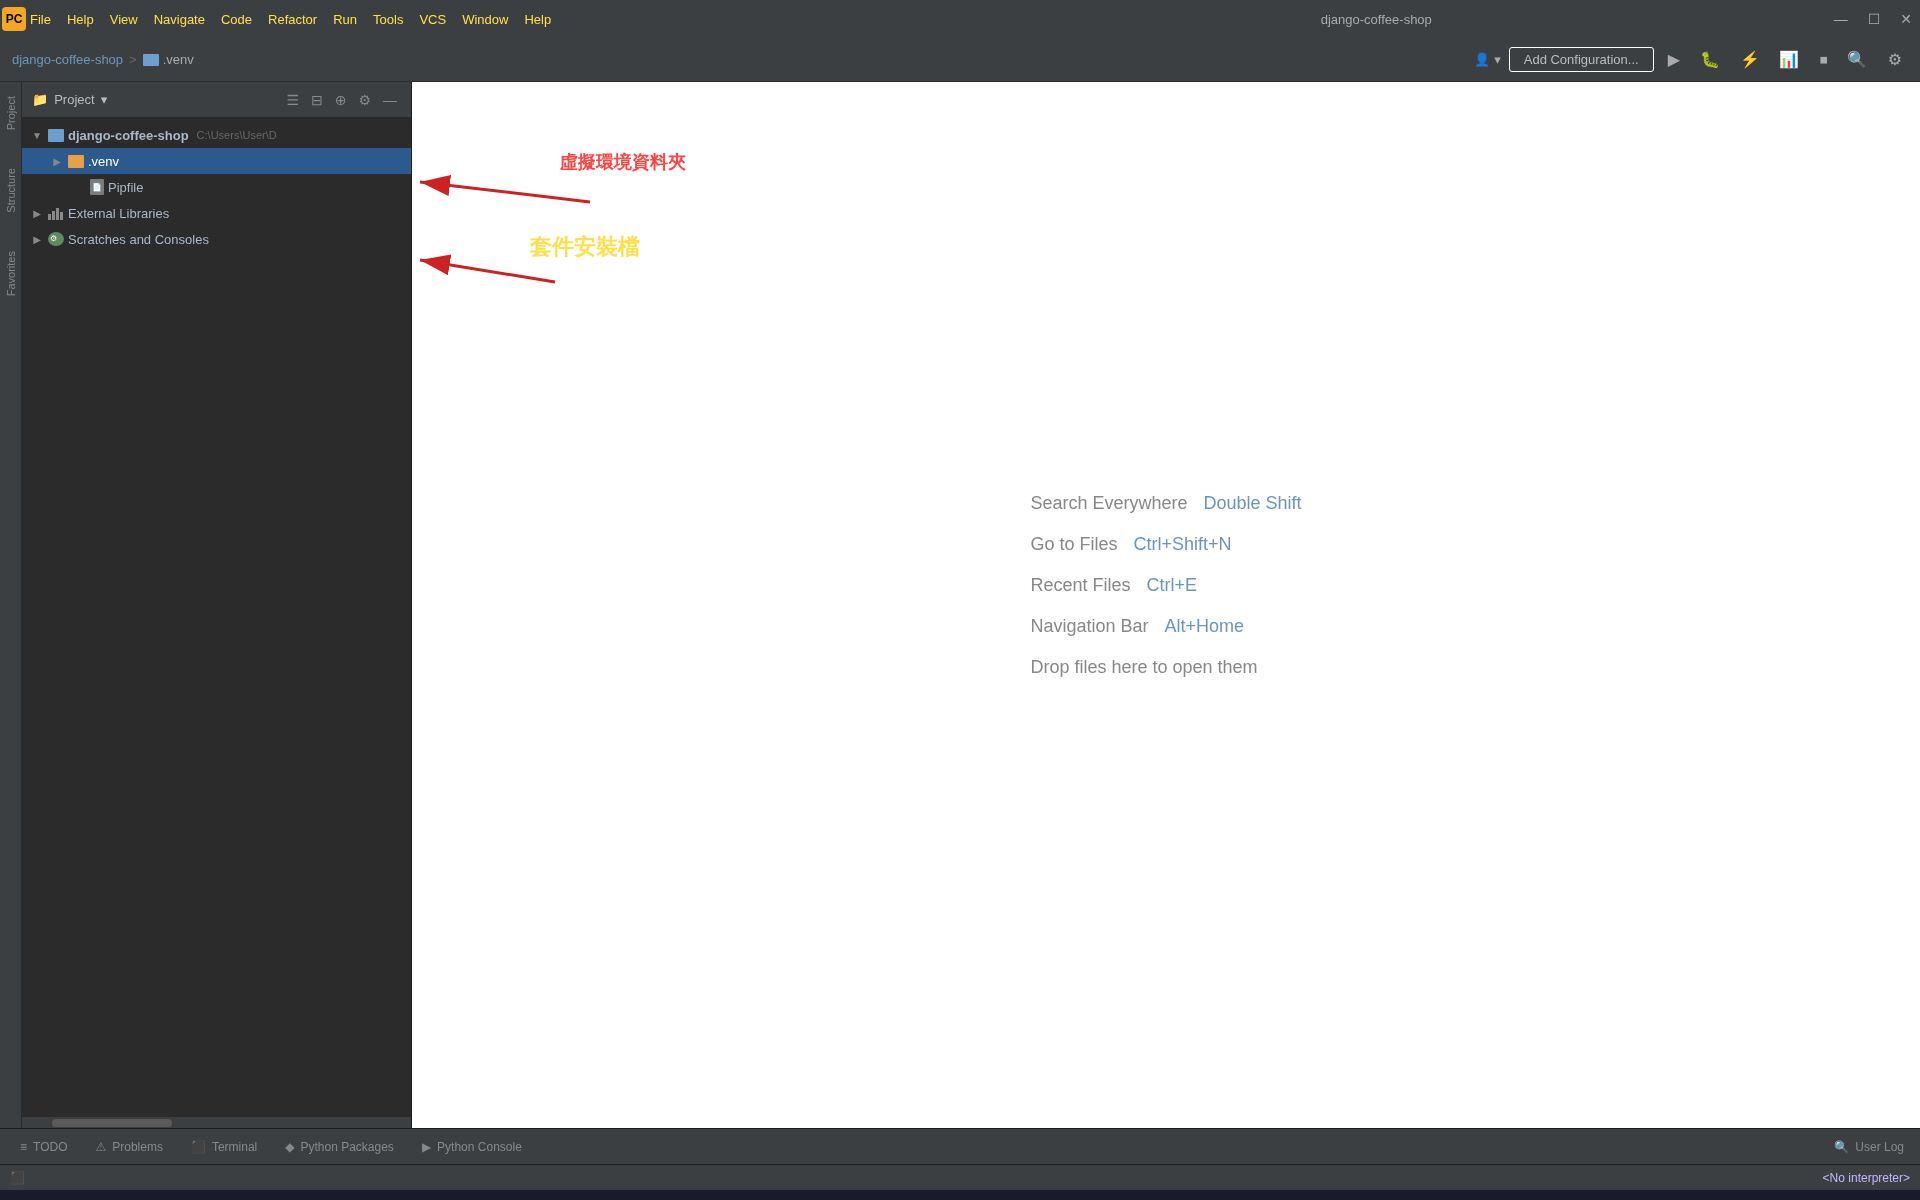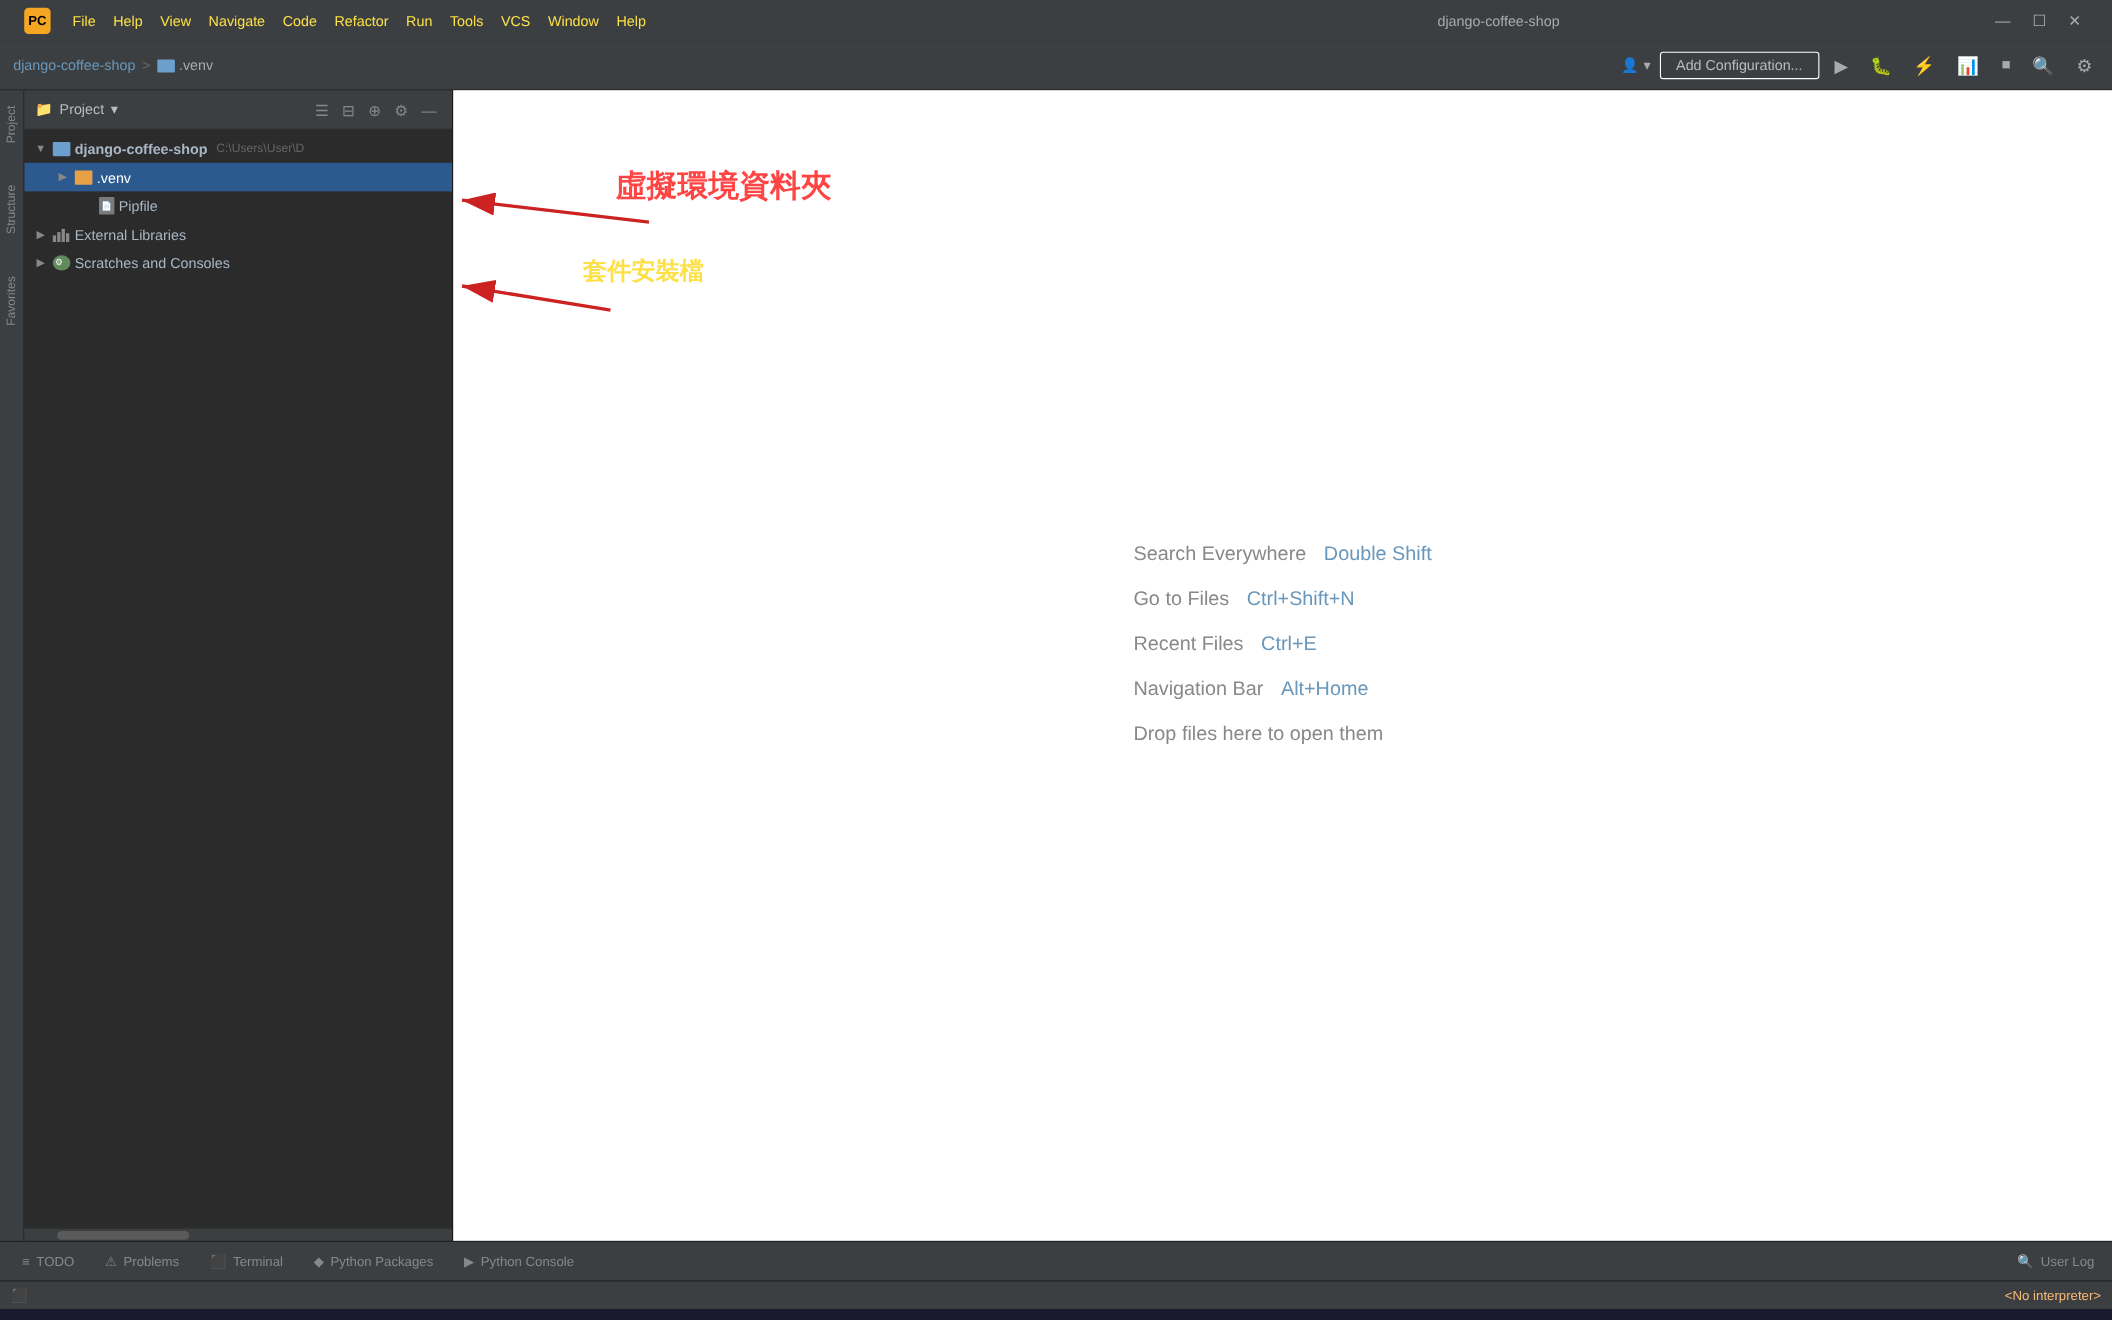--- a/index.html
+++ b/index.html
@@ -12,22 +12,22 @@
       overflow: hidden;
       position: relative;
     }
 
     
     .titlebar {
       display: flex;
       align-items: center;
       background: #3c3f41;
       height: 38px;
-      padding: 0 22px;
-      gap: 20px;
+      padding: 0 2px;
+      gap: 4px;
     }
     .titlebar-logo {
       width: 24px; height: 24px;
       background: #f5a623;
       border-radius: 4px;
       display: flex; align-items: center; justify-content: center;
       font-size: 12px; font-weight: bold; color: #000;
       flex-shrink: 0;
     }
     .titlebar-menu {
@@ -267,21 +267,21 @@
       padding: 0 10px; gap: 8px;
       border-top: 1px solid #1e1e1e;
       font-size: 12px;
     }
     .statusbar-left { display: flex; align-items: center; gap: 4px; }
     .status-icon { color: #888; }
     .statusbar-right {
       margin-left: auto; display: flex; align-items: center; gap: 12px;
       color: #888;
     }
-    .no-interpreter { color: #fdba74; }
+    .no-interpreter { color: #c4b5fd; }
 
     
     .taskbar {
       display: flex; align-items: center;
       background: #1a1a2e;
       height: 56px;
       padding: 0 8px; gap: 4px;
     }
     .taskbar-start {
       width: 44px; height: 44px;
@@ -306,21 +306,21 @@
       height: 600px;
       pointer-events: none;
       z-index: 10;
     }
 
     
     .anno-text-1 {
       position: absolute;
       top: 68px;
       left: 560px;
-      font-size: 28px;
+      font-size: 18px;
       color: #ff4444;
       font-weight: bold;
       pointer-events: none;
       z-index: 11;
     }
     .anno-text-2 {
       position: absolute;
       top: 150px;
       left: 530px;
       font-size: 22px;

